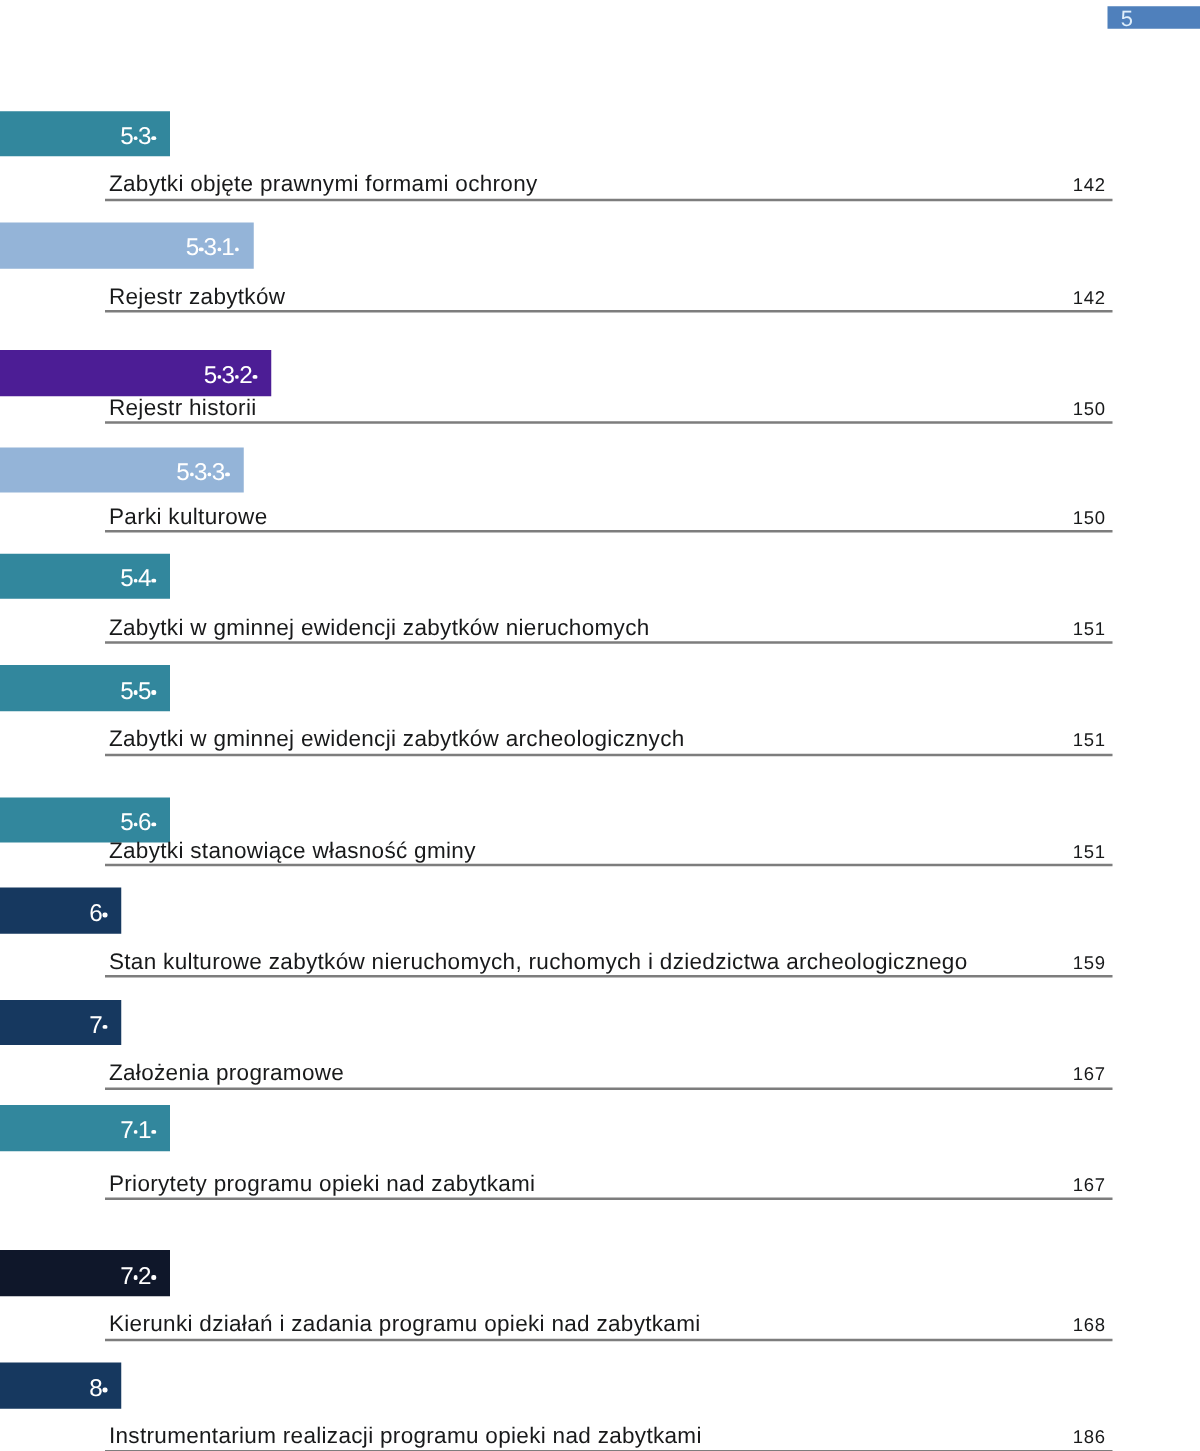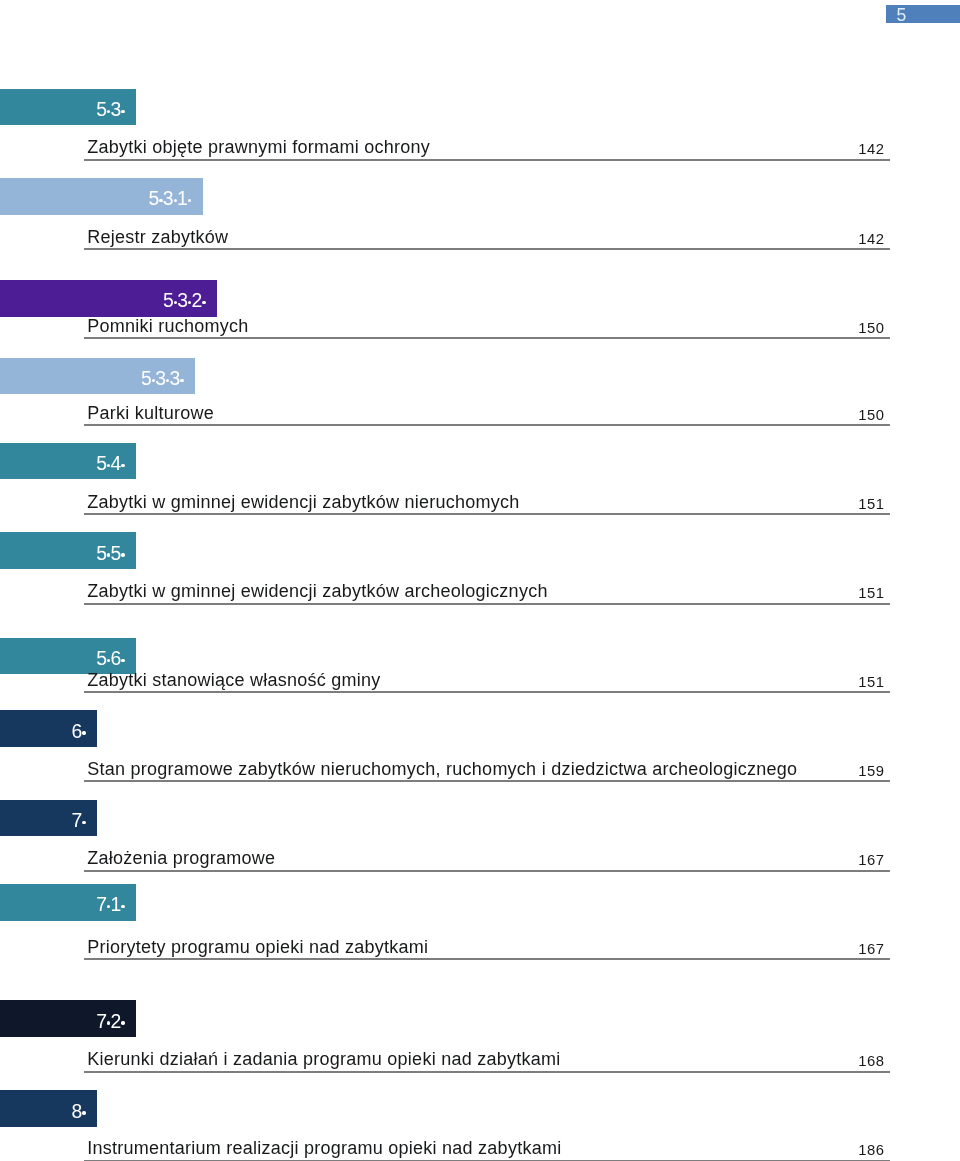--- a/index.html
+++ b/index.html
@@ -89,21 +89,21 @@
     <div class="rule" style="top: 158.6px; background: rgb(125, 125, 125);"></div>
   </div>
   <div class="entry">
     <div class="numbox" style="top: 178px; width: 202.5px; background: rgb(148, 180, 216);"><span class="num">5<i class="dot"></i>3<i class="dot"></i>1<i class="dot"></i></span></div>
     <div class="title" style="top: 227.5px;">Rejestr zabytków</div>
     <div class="pagenum" style="top: 231.5px;">142</div>
     <div class="rule" style="top: 247.9px; background: rgb(125, 125, 125);"></div>
   </div>
   <div class="entry">
     <div class="numbox" style="top: 268px; width: 217px; background: #4c1d95; margin-top: 12px;"><span class="num">5<i class="dot"></i>3<i class="dot"></i>2<i class="dot"></i></span></div>
-    <div class="title" style="top: 316.5px;">Pomniki ruchomych</div>
+    <div class="title" style="top: 316.5px;">Rejestr historii</div>
     <div class="pagenum" style="top: 320.5px;">150</div>
     <div class="rule" style="top: 336.9px; background: rgb(125, 125, 125);"></div>
   </div>
   <div class="entry">
     <div class="numbox" style="top: 357.5px; width: 195px; background: rgb(148, 180, 216);"><span class="num">5<i class="dot"></i>3<i class="dot"></i>3<i class="dot"></i></span></div>
     <div class="title" style="top: 403.9px;">Parki kulturowe</div>
     <div class="pagenum" style="top: 407.9px;">150</div>
     <div class="rule" style="top: 424.3px; background: rgb(125, 125, 125);"></div>
   </div>
   <div class="entry">
@@ -119,21 +119,21 @@
     <div class="rule" style="top: 602.5px; background: rgb(125, 125, 125);"></div>
   </div>
   <div class="entry">
     <div class="numbox" style="top: 621.6px; width: 136px; background: rgb(50, 135, 157); margin-top: 16px;"><span class="num">5<i class="dot"></i>6<i class="dot"></i></span></div>
     <div class="title" style="top: 671px;">Zabytki stanowiące własność gminy</div>
     <div class="pagenum" style="top: 675px;">151</div>
     <div class="rule" style="top: 691.4px; background: rgb(125, 125, 125);"></div>
   </div>
   <div class="entry">
     <div class="numbox" style="top: 710.2px; width: 97px; background: rgb(22, 56, 95);"><span class="num">6<i class="dot"></i></span></div>
-    <div class="title" style="top: 760px;">Stan programowe zabytków nieruchomych, ruchomych i dziedzictwa archeologicznego</div>
+    <div class="title" style="top: 760px;">Stan kulturowe zabytków nieruchomych, ruchomych i dziedzictwa archeologicznego</div>
     <div class="pagenum" style="top: 764px;">159</div>
     <div class="rule" style="top: 780.4px; background: rgb(125, 125, 125);"></div>
   </div>
   <div class="entry">
     <div class="numbox" style="top: 799.5px; width: 97px; background: rgb(22, 56, 95);"><span class="num">7<i class="dot"></i></span></div>
     <div class="title" style="top: 849.1px;">Założenia programowe</div>
     <div class="pagenum" style="top: 853.1px;">167</div>
     <div class="rule" style="top: 869.5px; background: rgb(125, 125, 125);"></div>
   </div>
   <div class="entry">

